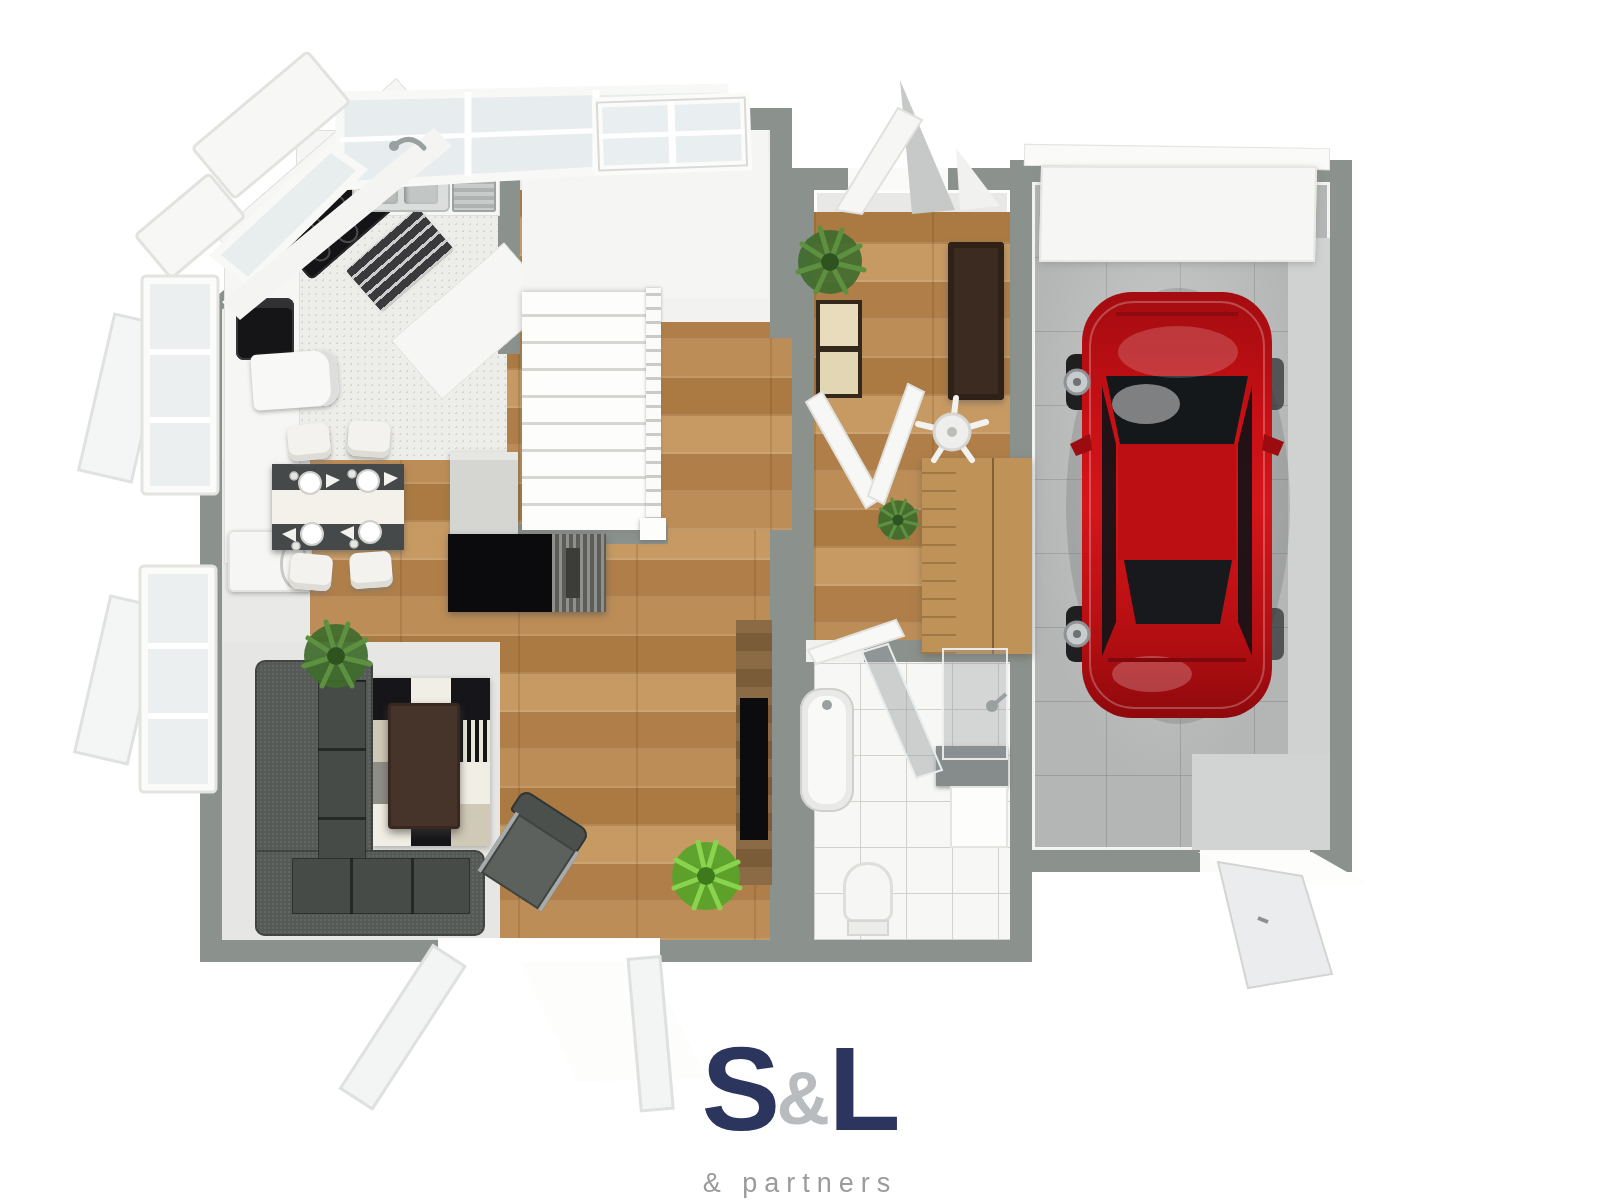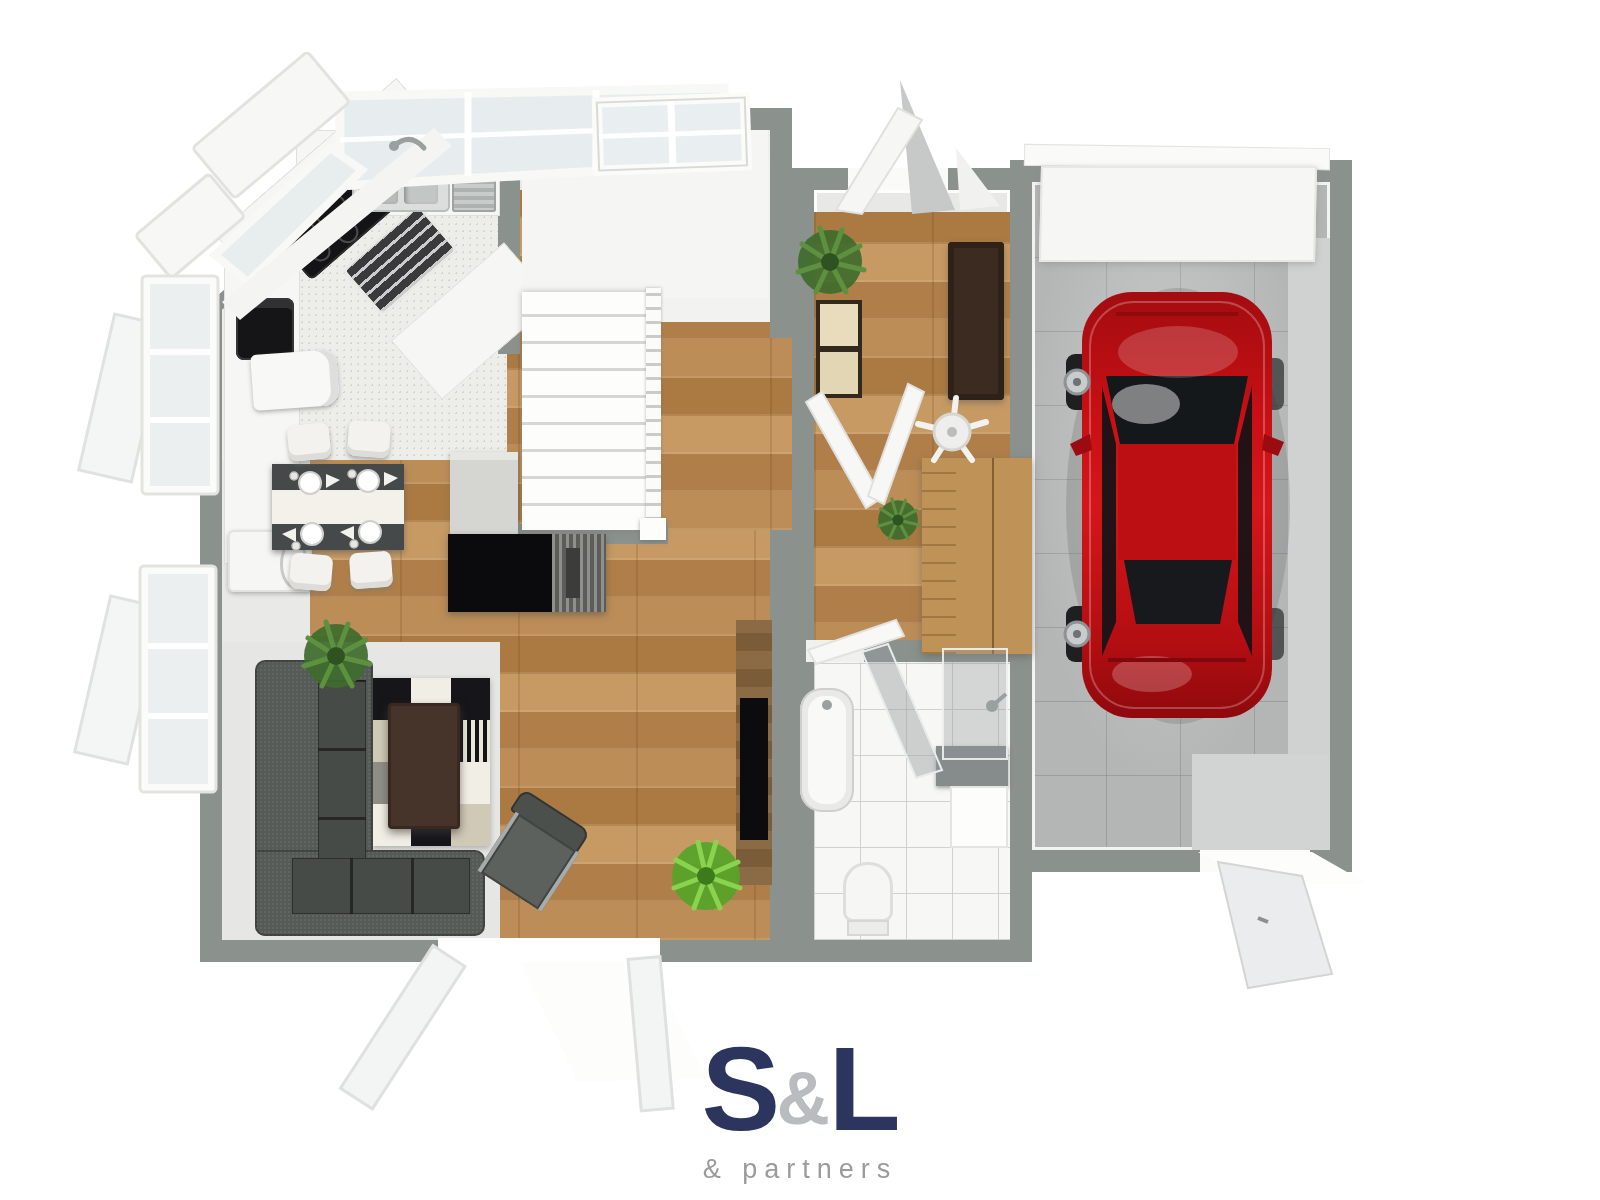--- a/index.html
+++ b/index.html
@@ -68,21 +68,21 @@
     background:
       repeating-linear-gradient(90deg, rgba(90,60,25,.25) 0 1px, rgba(0,0,0,0) 1px 16px),
       linear-gradient(90deg,#c49a63,#b械8a52);
     background-color:#bf9257;
   }
   .logo{position:absolute;left:0;right:0;top:1030px;text-align:center;}
   .logo-mark{line-height:1;}
   .logo-mark span{display:inline-block;vertical-align:baseline;}
   .logo-s,.logo-l{font-size:118px;font-weight:700;color:var(--navy,#2c355e);letter-spacing:-2px;}
   .logo-amp{font-size:74px;font-weight:700;color:var(--silver,#b9bcbe);margin:0 -6px;position:relative;top:-6px;}
-  .logo-tagline{margin-top:6px;font-size:27px;font-weight:400;color:var(--taggray,#9b9b9b);letter-spacing:7px;}
+  .logo-tagline{margin-top:20px;font-size:27px;font-weight:400;color:var(--taggray,#9b9b9b);letter-spacing:7px;}
 </style>
 </head>
 <body>
 
 <div class="canvas">
 
   <div class="abs wall" style="left:200px;top:108px;width:592px;height:854px;clip-path:polygon(242px 0,592px 0,592px 854px,0 854px,0 202px);"></div>
 
   <div class="abs floor-base" style="left:222px;top:130px;width:548px;height:810px;clip-path:polygon(220px 0,548px 0,548px 810px,0 810px,0 180px);">
     <div class="abs wood" style="left:60px;top:60px;width:488px;height:750px;"></div>

